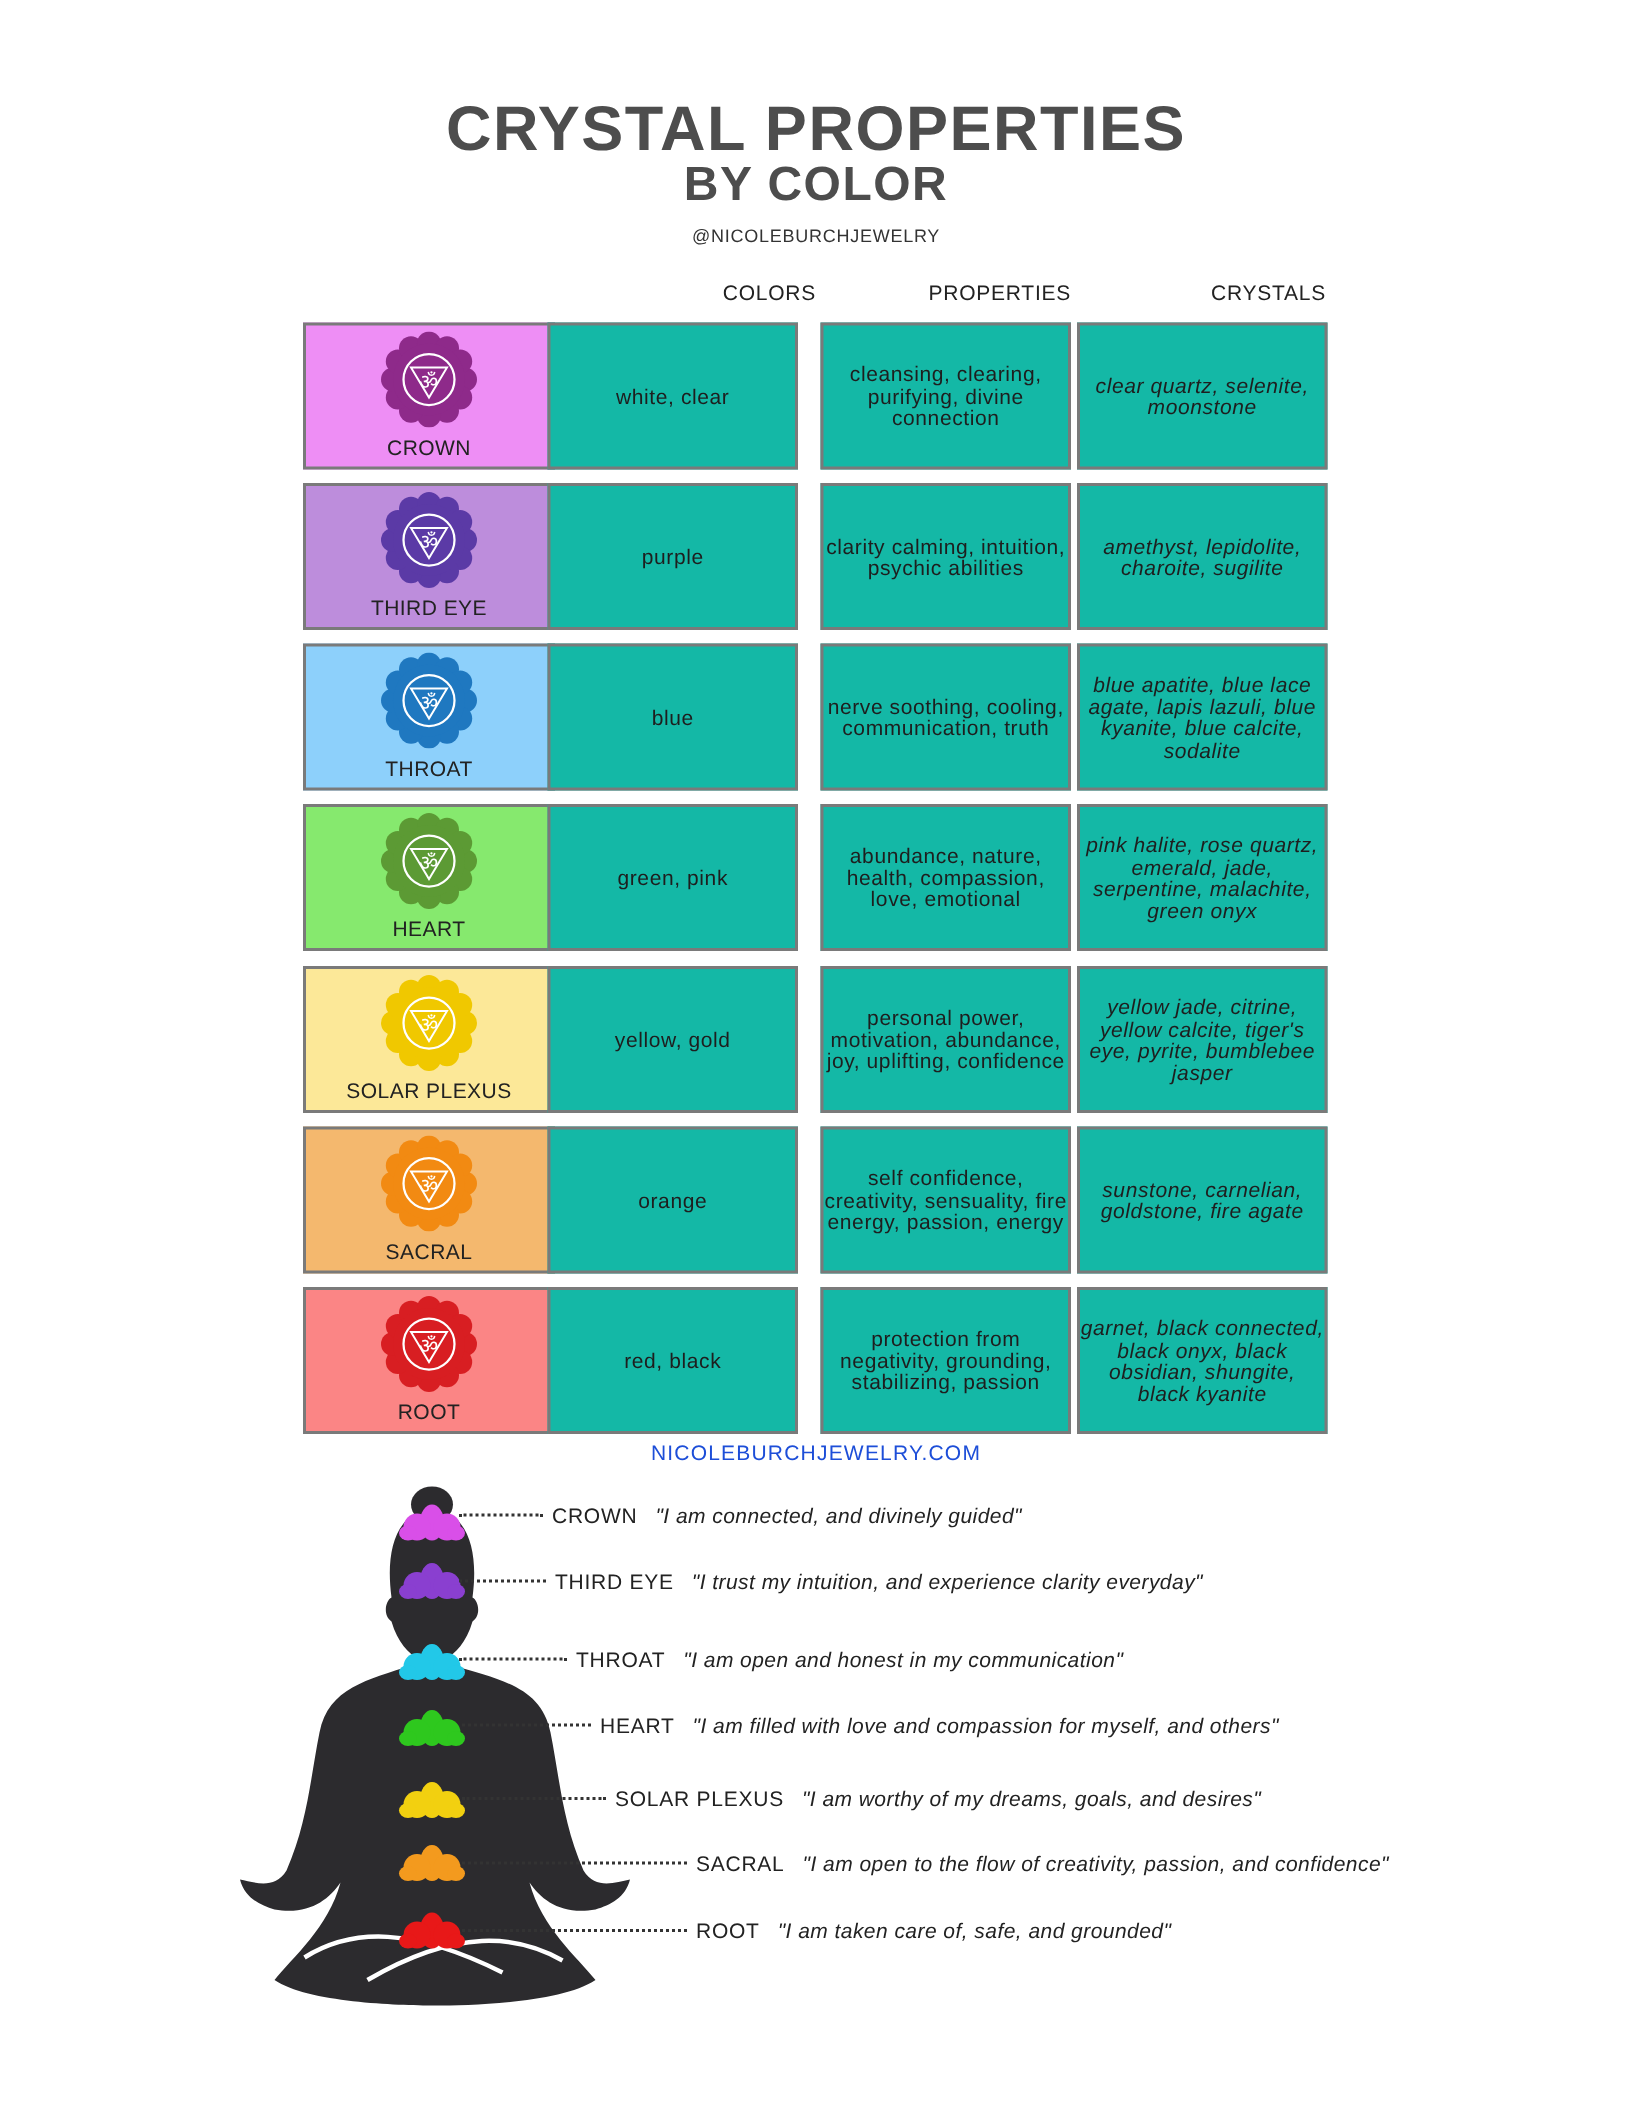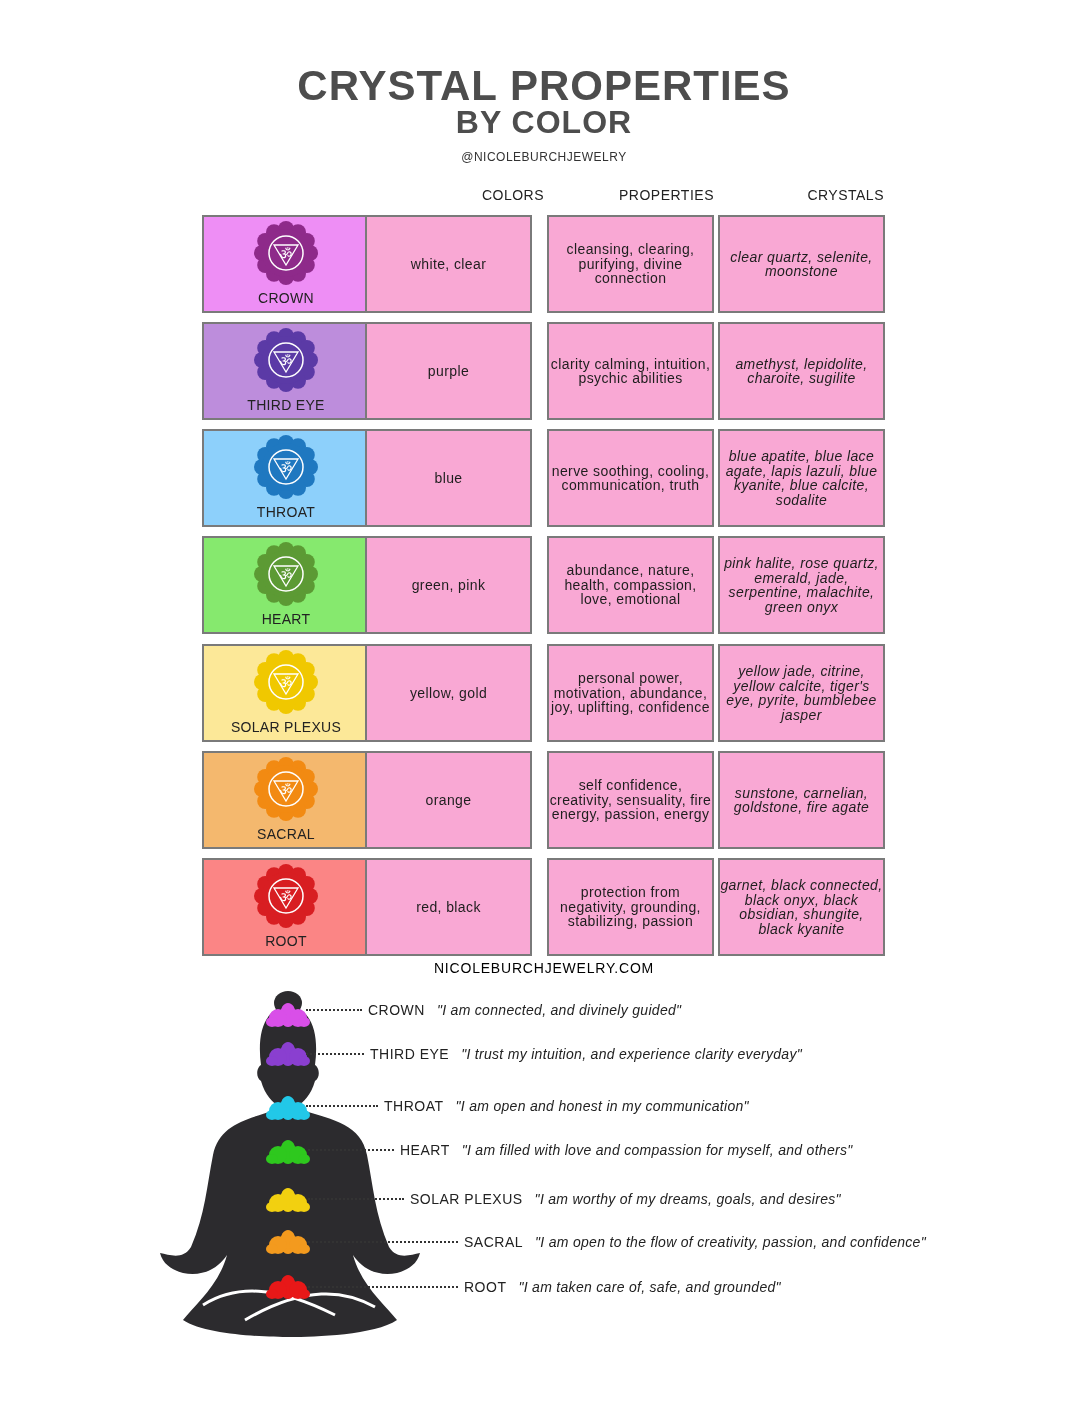--- a/index.html
+++ b/index.html
@@ -3,28 +3,28 @@
 <meta charset="utf-8">
 <style>
   html, body { margin: 0; padding: 0; background: #ffffff; }
   body { width: 1088px; height: 1408px; position: relative; overflow: hidden; font-family: "Liberation Sans", sans-serif; color: #222; }
   .title { position: absolute; left: 0; width: 1088px; text-align: center; color: #4d4d4d; font-family: Liberation Sans, sans-serif; font-weight: bold; letter-spacing: 1px; }
   .t1 { top: 62px; font-size: 42px; }
   .t2 { top: 104px; font-size: 32px; }
   .handle { position: absolute; top: 150px; left: 0; width: 1088px; text-align: center; font-size: 12px; color: #333; letter-spacing: 0.5px; }
   .colhdr { position: absolute; top: 187px; font-size: 14px; color: #222; text-align: right; letter-spacing: 0.5px; }
   .row { position: absolute; left: 202px; height: 98px; }
-  .cell { position: absolute; top: 0; height: 94px; border: 2px solid #7a7a7a; box-sizing: content-box; background: #f9a8d4; display: flex; align-items: center; justify-content: center; text-align: center; font-size: 14px; line-height: 14.5px; letter-spacing: 0.4px; color: #1e1e1e; }
+  .cell { position: absolute; top: 0; height: 94px; border: 2px solid #7a7a7a; box-sizing: content-box; background: #14b8a6; display: flex; align-items: center; justify-content: center; text-align: center; font-size: 14px; line-height: 14.5px; letter-spacing: 0.4px; color: #1e1e1e; }
   .chakra-cell { left: 0; width: 164px; flex-direction: column; justify-content: flex-end; padding-bottom: 0; }
   .chakra-cell .ico { width: 64px; height: 64px; margin-bottom: 6px; }
   .chakra-cell .lbl { font-size: 14px; margin-bottom: 6px; color: #222; letter-spacing: 0.3px; }
   .c1 { left: 163px; width: 163px; }
   .c2 { left: 345px; width: 163px; }
   .c3 { left: 516px; width: 163px; font-style: italic; }
-  .site { position: absolute; top: 960px; left: 0; width: 1088px; text-align: center; font-size: 14px; letter-spacing: 0.8px; color: #000000; }
+  .site { position: absolute; top: 960px; left: 0; width: 1088px; text-align: center; font-size: 14px; letter-spacing: 0.8px; color: #1d4ed8; }
   .figure { position: absolute; left: 135px; top: 985px; width: 310px; height: 370px; }
   .aff { position: absolute; font-size: 14px; color: #222; white-space: nowrap; display: flex; align-items: center; }
   .aff .dots { display: inline-block; border-top: 2px dotted #333; margin-right: 6px; }
   .aff .name { letter-spacing: 0.5px; margin-right: 12px; }
   .aff .quote { font-style: italic; letter-spacing: 0.3px; }
 </style>
 </head>
 <body>
 
 <div class="title t1">CRYSTAL PROPERTIES</div>

